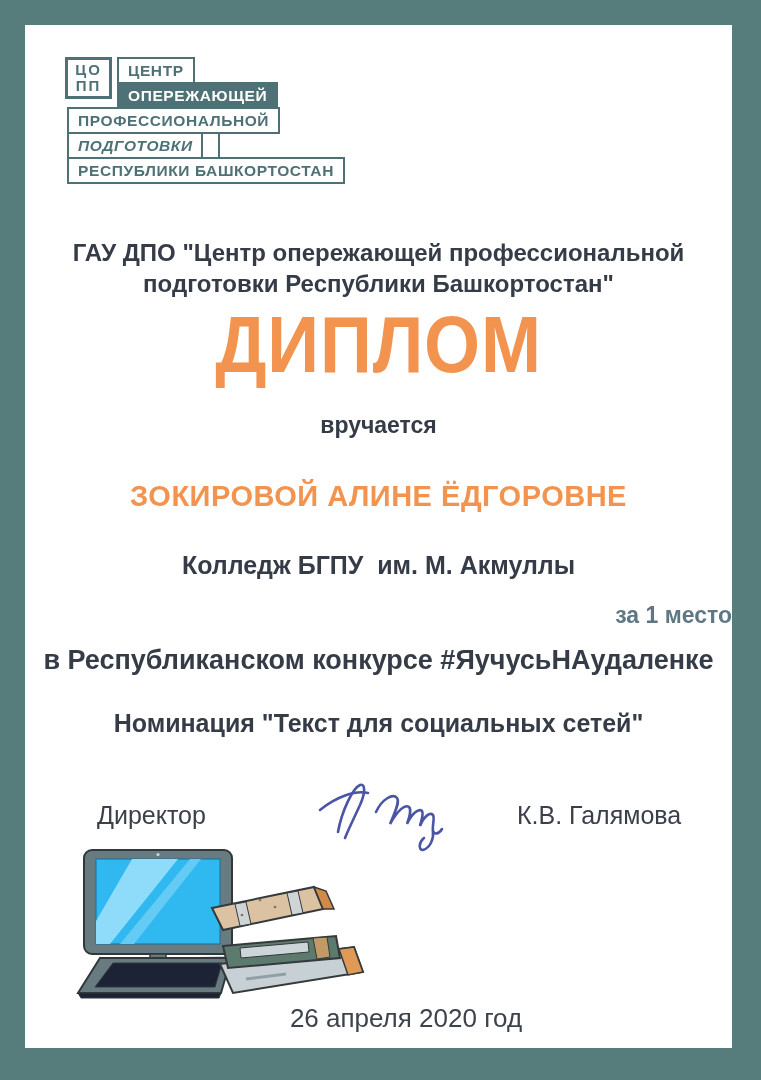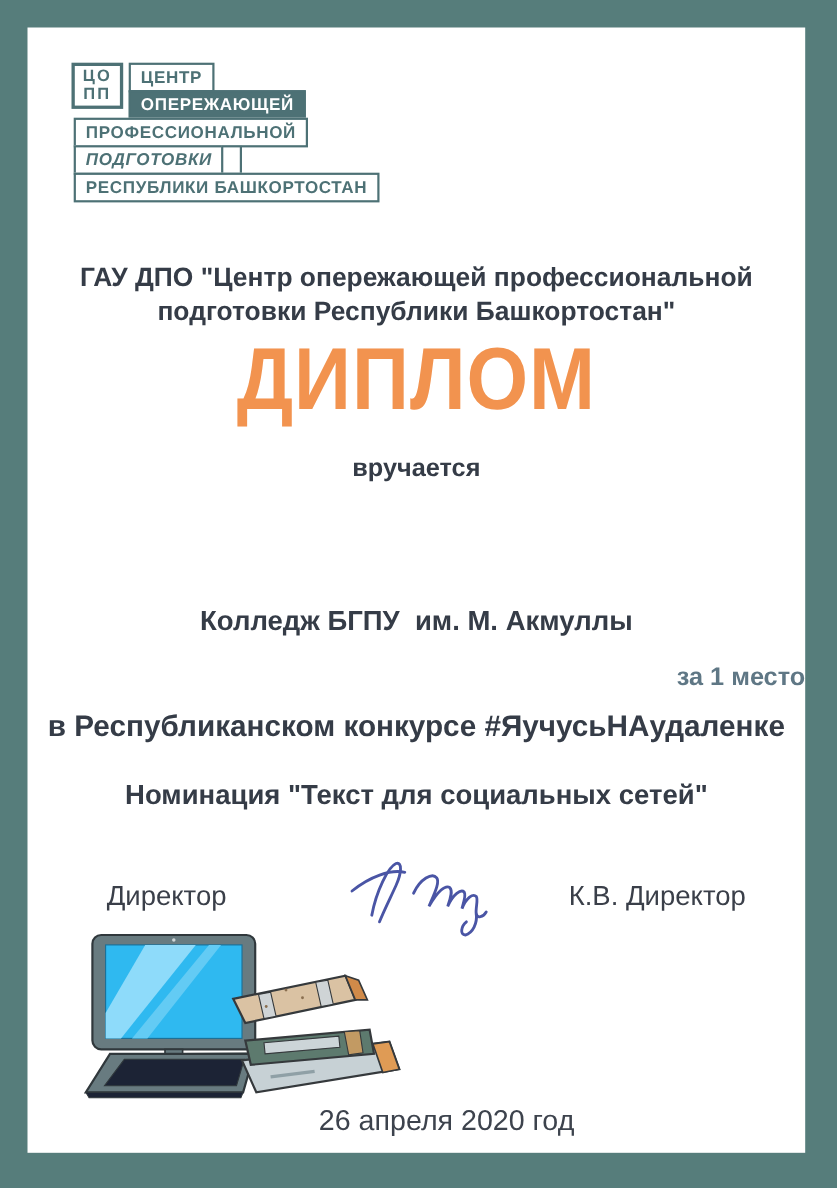--- a/index.html
+++ b/index.html
@@ -86,36 +86,37 @@
 
     <div class="center org">
       <div>ГАУ ДПО "Центр опережающей профессиональной</div>
       <div>подготовки Республики Башкортостан"</div>
     </div>
 
     <div class="center title">ДИПЛОМ</div>
 
     <div class="center presented">вручается</div>
 
+    <div class="center recipient">ЗОКИРОВОЙ АЛИНЕ ЁДГОРОВНЕ</div>
     <div class="center institution">Колледж БГПУ  им. М. Акмуллы</div>
 
     <div class="center award">за 1 место</div>
     <div class="center contest">в Республиканском конкурсе #ЯучусьНАудаленке</div>
     <div class="center nomination">Номинация "Текст для социальных сетей"</div>
 
     <div class="role">Директор</div>
     <svg class="sig-svg" width="150" height="88" viewBox="0 0 150 88">
       <g fill="none" stroke="#4a55a5" stroke-width="2.6" stroke-linecap="round">
         <path d="M12,42 C28,29 47,22 60,25"></path>
         <path d="M30,64 C34,42 45,20 52,17 C58,15 57,26 52,37 C47,48 41,60 37,70"></path>
         <path d="M68,44 C74,31 85,25 89,30 C92,34 87,44 82,56 C90,42 97,36 101,39 C104,42 101,50 99,56 C104,45 111,40 114,43 C116,46 113,53 112,58 C116,48 122,44 125,47 C127,50 124,58 125,63 C126,67 131,66 134,61"></path>
         <path d="M125,63 C126,71 122,80 115,82 C110,82 111,74 116,70"></path>
       </g>
     </svg>
-    <div class="sig-name">К.В. Директор</div>
+    <div class="sig-name">К.В. Галямова</div>
 
     <svg class="illus" width="300" height="158" viewBox="0 0 300 158">
 
       <polygon points="96,113 228,112 242,126 112,128" fill="#9aacb2" stroke="#30383c" stroke-width="1.5"></polygon>
 
       <rect x="14" y="5" width="148" height="104" rx="8" fill="#687b80" stroke="#30383c" stroke-width="2"></rect>
       <rect x="26" y="14" width="124" height="85" fill="#2fb9f0" stroke="#1b6f96" stroke-width="1"></rect>
       <polygon points="62,14 108,14 40,99 26,99 26,76" fill="#8edbfa"></polygon>
       <polygon points="120,14 131,14 64,99 50,99" fill="#63cbf4"></polygon>
       <circle cx="88" cy="9.5" r="1.6" fill="#cfd6d8"></circle>

